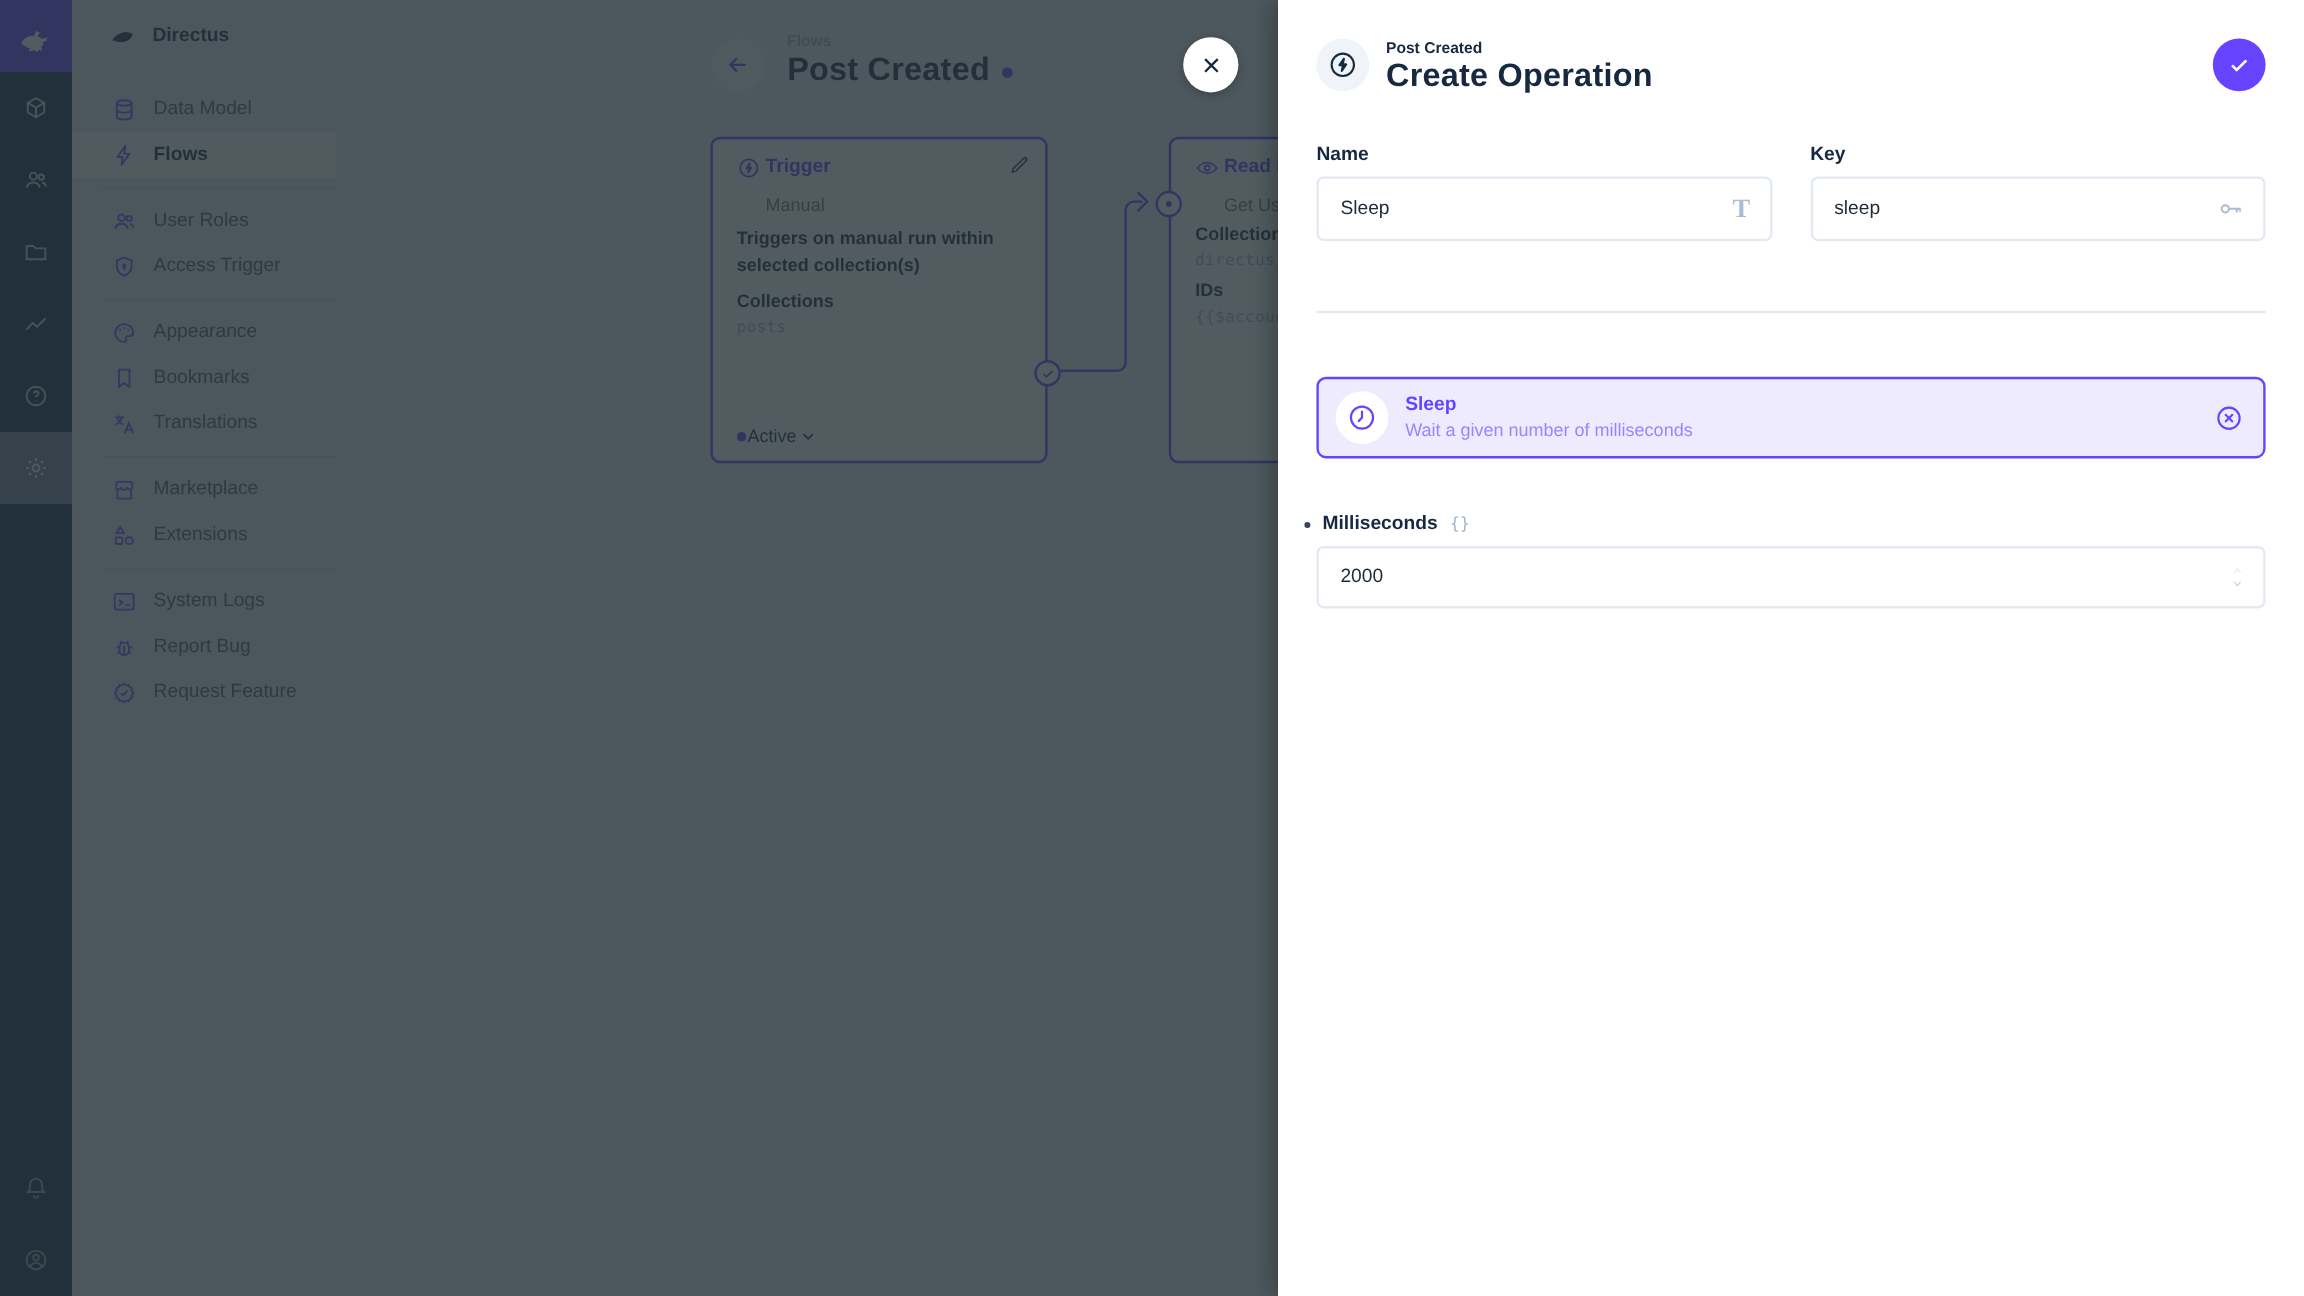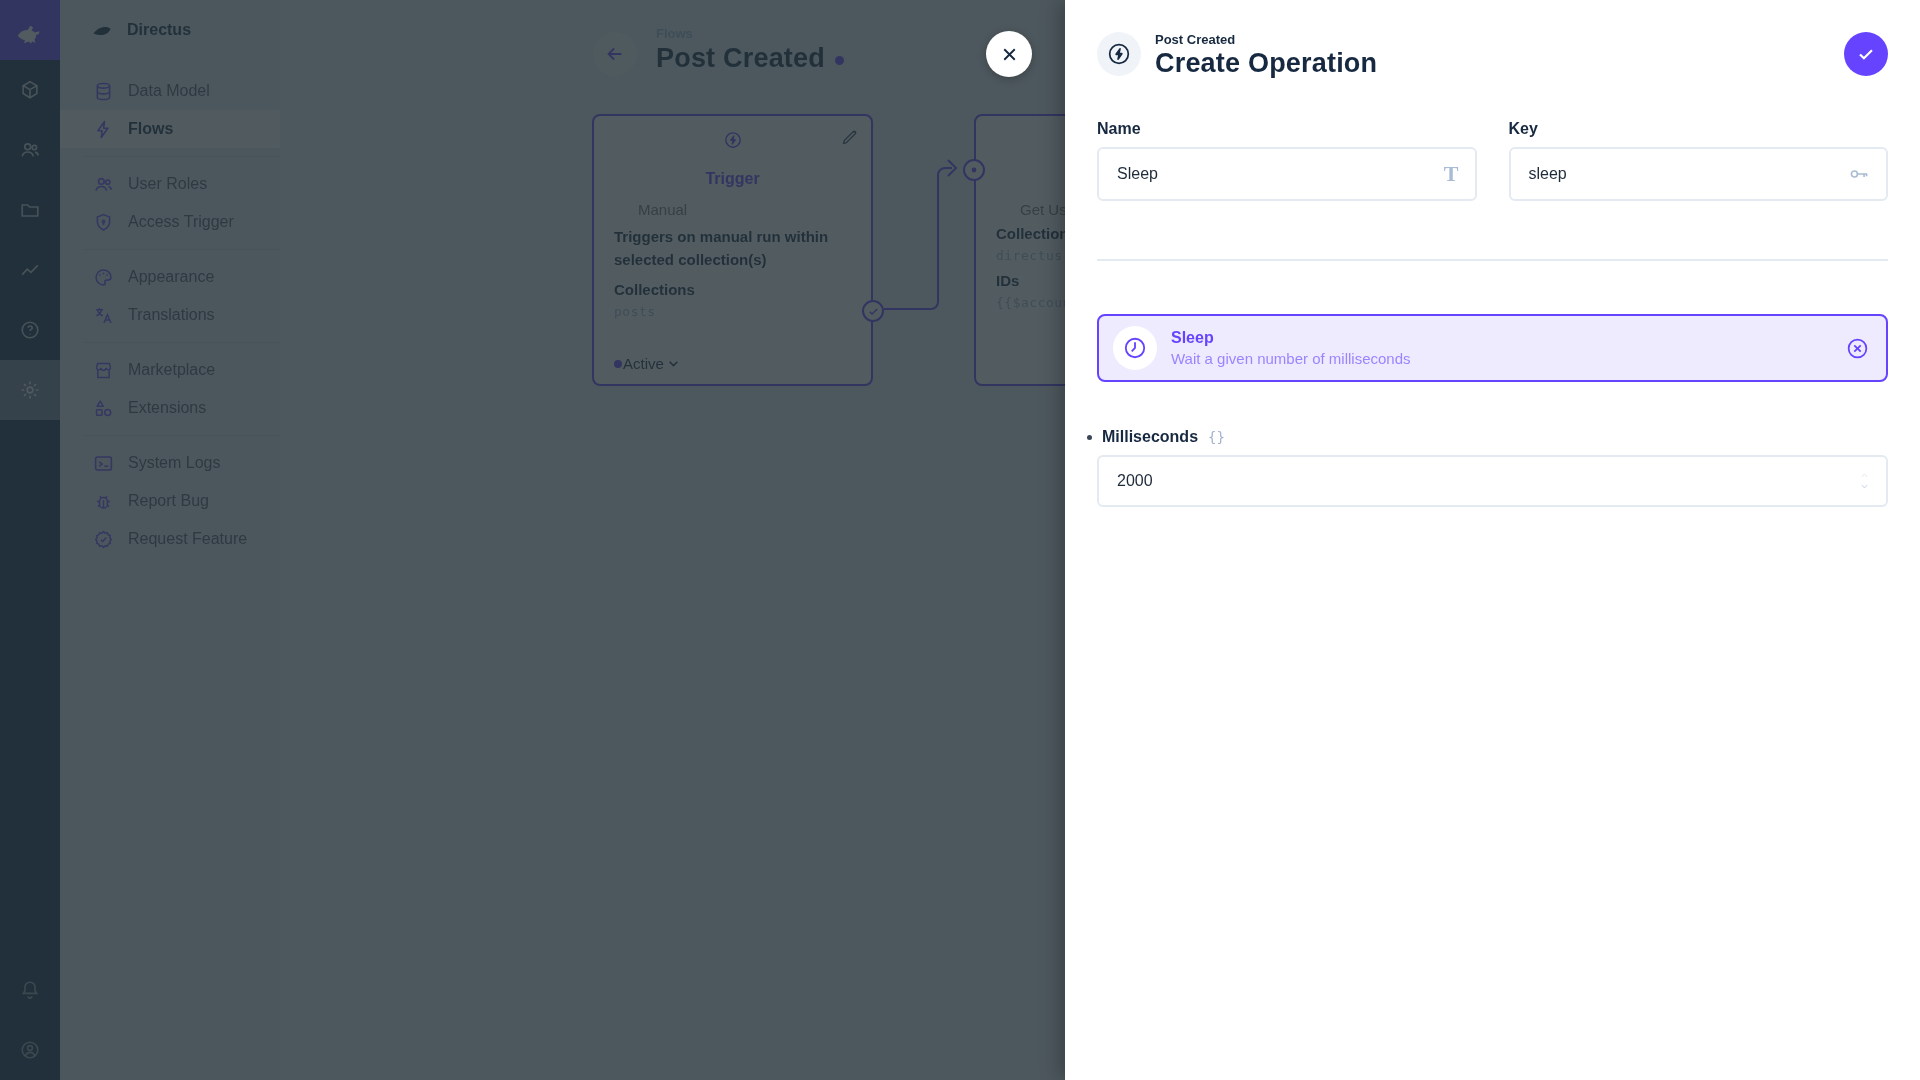--- a/index.html
+++ b/index.html
@@ -32,21 +32,21 @@
   .back-btn { position:absolute; left:313px; top:32px; width:44px; height:44px; border-radius:50%; background:rgba(255,255,255,0.55); color:#6644FF; display:flex; align-items:center; justify-content:center; cursor:pointer; }
   .page-head { position:absolute; left:376px; top:26px; }
   .breadcrumb-sm { font-size:13px; font-weight:700; color:#A2B5CD; }
   .page-title-row { display:flex; align-items:center; gap:10px; margin-top:2px; }
   .page-title { font-size:27px; font-weight:700; color:#172940; letter-spacing:0.2px; }
   .title-dot { width:9px; height:9px; border-radius:50%; background:#6644FF; margin-top:4px; }
 
   .panel { position:absolute; width:281px; height:272px; background:#FFFFFF; border:2px solid #6644FF; border-radius:8px; padding:12px 20px; }
   .panel.trigger { left:312px; top:114px; }
   .panel.readdata { left:694px; top:114px; width:279px; }
-  .panel-title { display:flex; align-items:center; gap:20px; color:#6644FF; font-weight:700; font-size:16px; margin-top:2px;flex-direction:column; }
+  .panel-title { display:flex; align-items:flex-start; gap:4px; color:#6644FF; font-weight:700; font-size:16px; margin-top:2px; }
   .panel-actions { position:absolute; top:12px; right:12px; display:flex; gap:10px; color:#172940; opacity:0.85; }
   .p-type { font-size:15px; color:#737373; margin-top:13px;margin-left:24px; }
   .p-desc { font-size:15px; font-weight:700; color:#172940; margin-top:7px; line-height:1.55; }
   .p-label { font-size:15px; font-weight:700; color:#172940; margin-top:9px; }
   .p-mono { font-family:"DejaVu Sans Mono", monospace; font-size:13px; color:#A2B5CD; margin-top:6px; letter-spacing:0.5px; }
   .p-status { position:absolute; left:20px; bottom:12px; display:flex; align-items:center; gap:1px; font-size:15px; color:#172940; cursor:pointer; }
   .status-dot { width:8px; height:8px; border-radius:50%; background:#6644FF; }
 
   .conn { position:absolute; width:22px; height:22px; border-radius:50%; background:#FFFFFF; border:2px solid #6644FF; color:#6644FF; display:flex; align-items:center; justify-content:center; }
   .conn.reject { border-color:#E35169; color:#E35169; }
@@ -210,20 +210,28 @@
         <div class="nav-item">
           <span class="ni">
               <svg viewBox="0 0 24 24" width="21" height="21" fill="none" stroke="currentColor" stroke-width="1.8">
                 <path d="M12 3.5a8.5 8.5 0 100 17c1.4 0 2-.8 2-1.7 0-.8-.6-1.3-.6-2.1 0-1 .8-1.7 1.9-1.7h1.9c1.9 0 3.3-1.4 3.3-3.2C20.5 7 16.7 3.5 12 3.5z"></path>
                 <circle cx="8" cy="9.2" r="1" fill="currentColor" stroke="none"></circle>
                 <circle cx="12" cy="7.3" r="1" fill="currentColor" stroke="none"></circle>
                 <circle cx="16" cy="9.2" r="1" fill="currentColor" stroke="none"></circle>
               </svg>
             </span>
           <span>Appearance</span>
+        </div>
+        <div class="nav-item">
+          <span class="ni">
+              <svg viewBox="0 0 24 24" width="21" height="21" fill="none" stroke="currentColor" stroke-width="1.8" stroke-linejoin="round">
+                <path d="M7 3.5h10V20l-5-3.8L7 20z"></path>
+              </svg>
+            </span>
+          <span>Bookmarks</span>
         </div>
         <div class="nav-item">
           <span class="ni">
               <svg viewBox="0 0 24 24" width="21" height="21" fill="none" stroke="currentColor" stroke-width="1.7">
                 <path d="M3.5 5.5h8M7.5 3.5v2M5.3 5.5c.6 3.1 2.8 5.6 5.9 6.8M9.7 5.5c-.6 3.1-2.8 5.6-5.9 6.8"></path>
                 <path d="M12.5 20.5l4-9.5 4 9.5M13.9 17.2h5.2"></path>
               </svg>
             </span>
           <span>Translations</span>
         </div>

